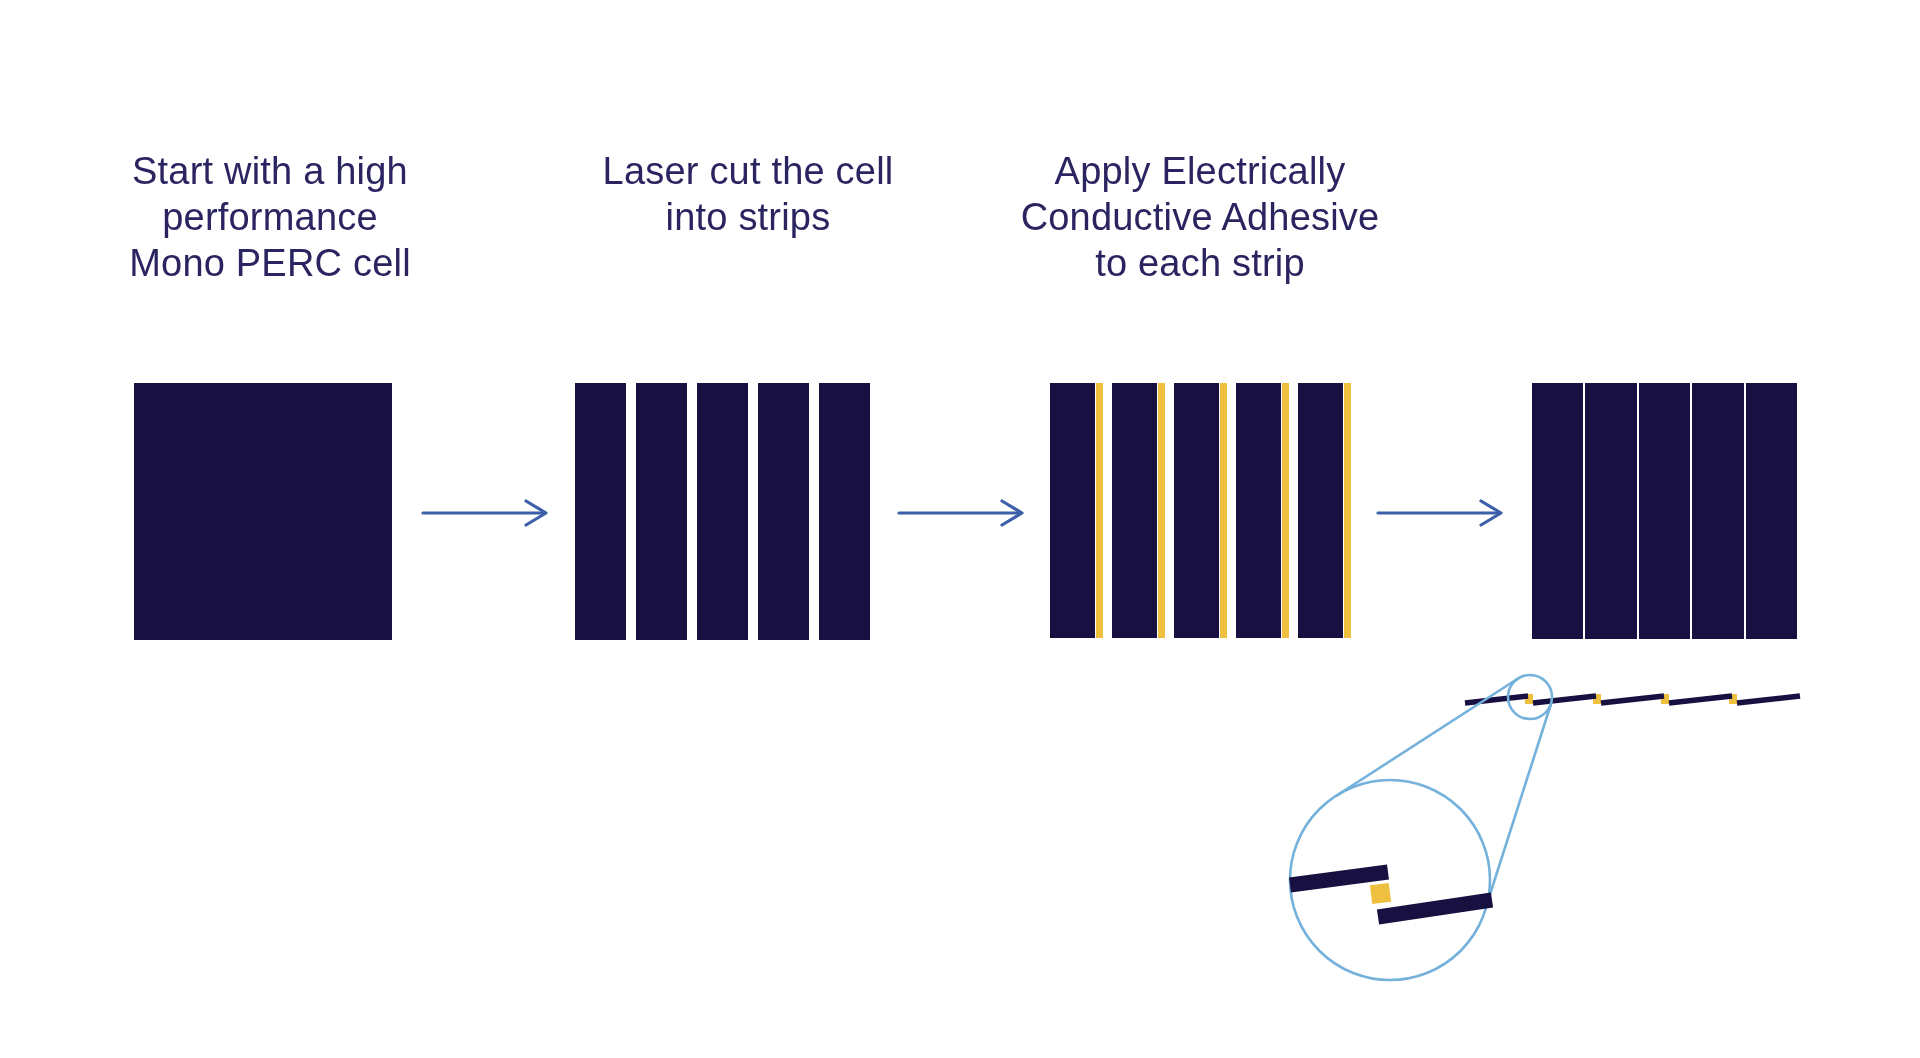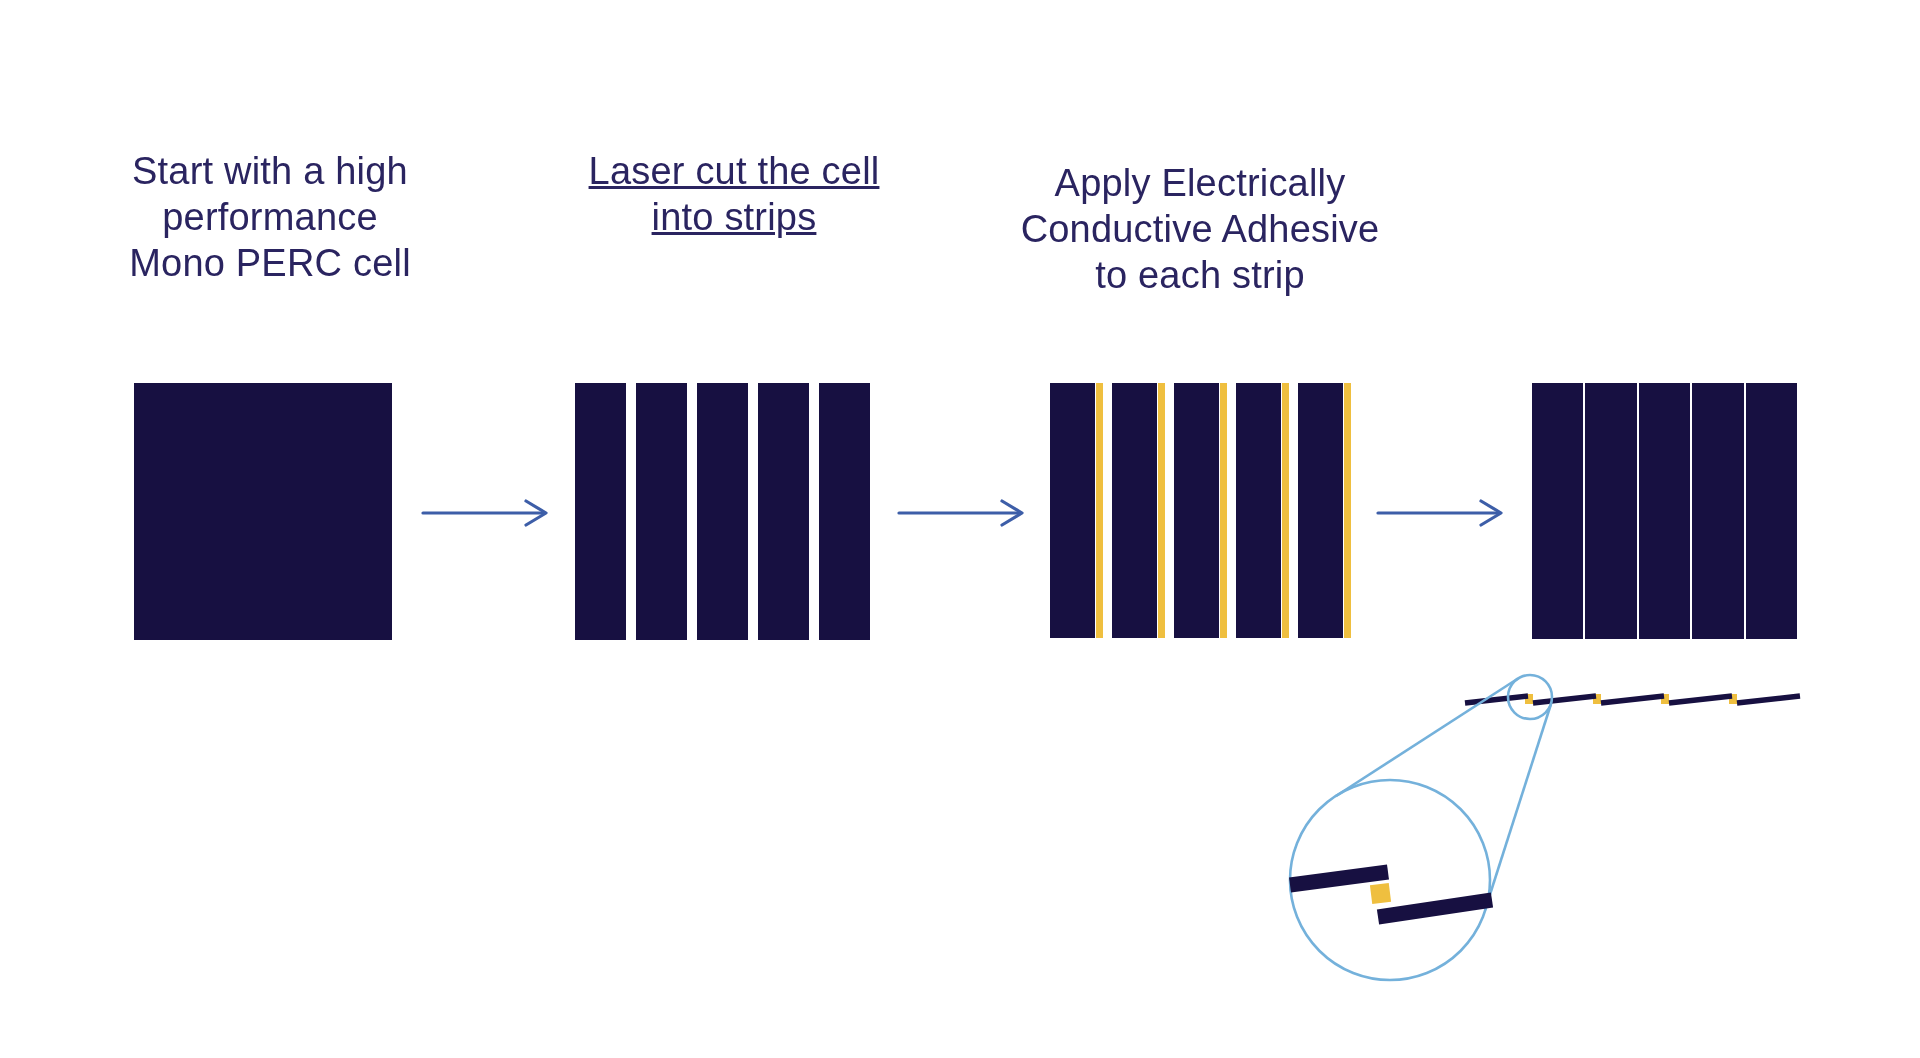--- a/index.html
+++ b/index.html
@@ -17,22 +17,22 @@
     top:148px;
     text-align:center;
     white-space:pre-line;
     font-size:38px;
     line-height:46px;
     font-weight:500;
     letter-spacing:0.2px;
     color:var(--text-navy,#2A2460);
   }
   .caption.c1 { left:70px; }
-  .caption.c2 { left:534px;text-decoration:underline; }
-  .caption.c3 { left:1000px;margin-top:12px; }
+  .caption.c2 { left:548px; }
+  .caption.c3 { left:1000px; }
   .caption.c4 { left:1465px; }
 
   .cell-square {
     position:absolute;
     left:134px; top:383px;
     width:258px; height:257px;
     background:var(--cell-navy,#171041);
   }
   .strips {
     position:absolute;

